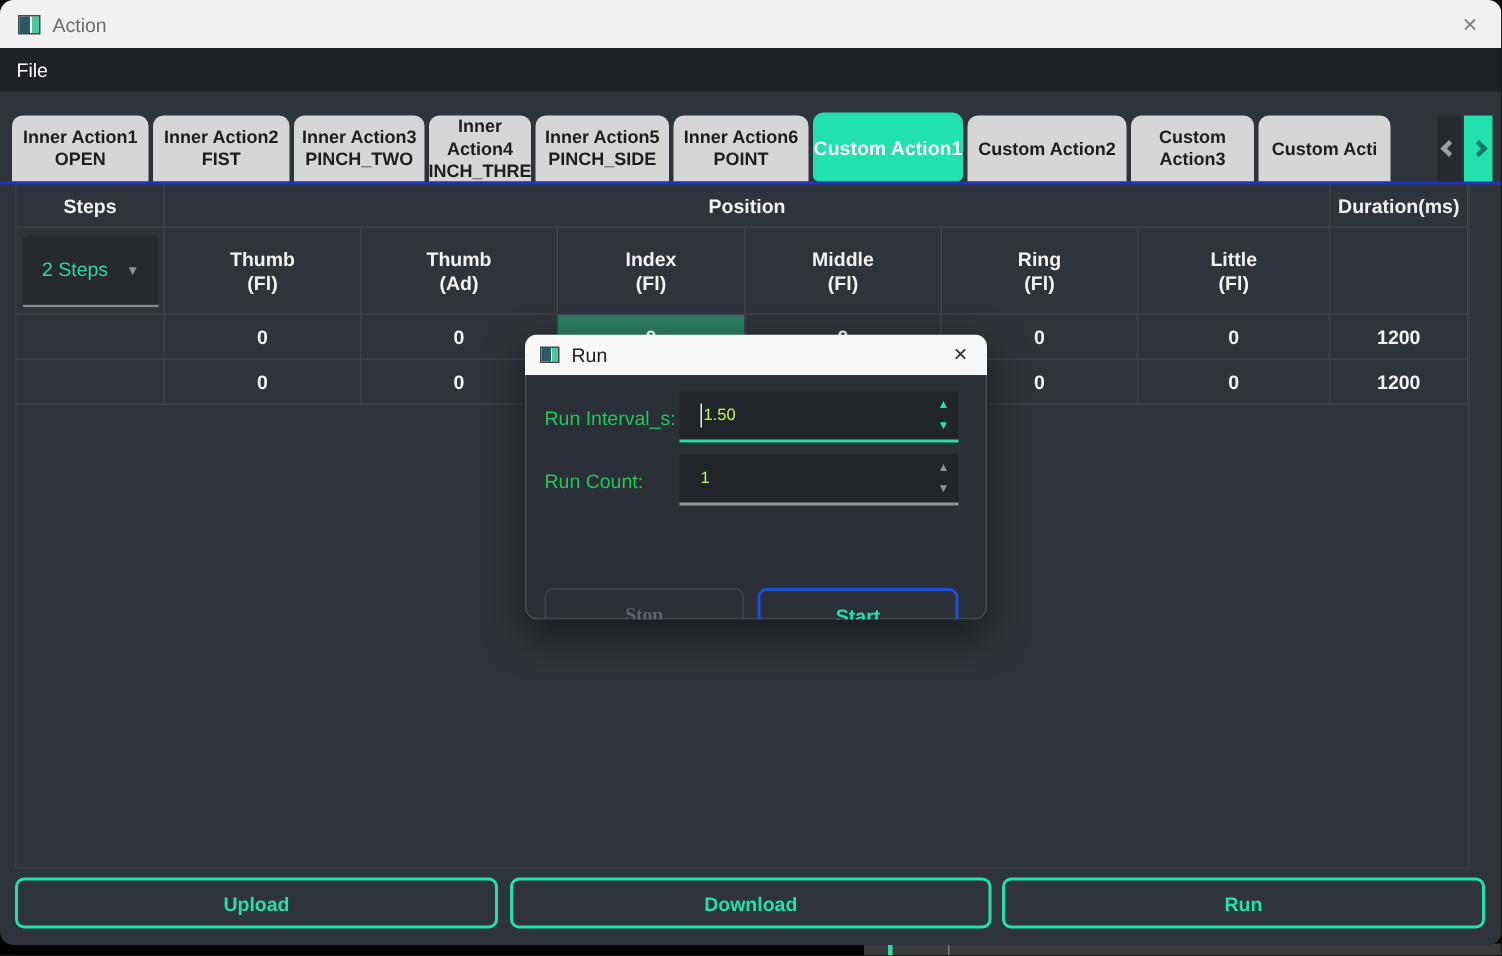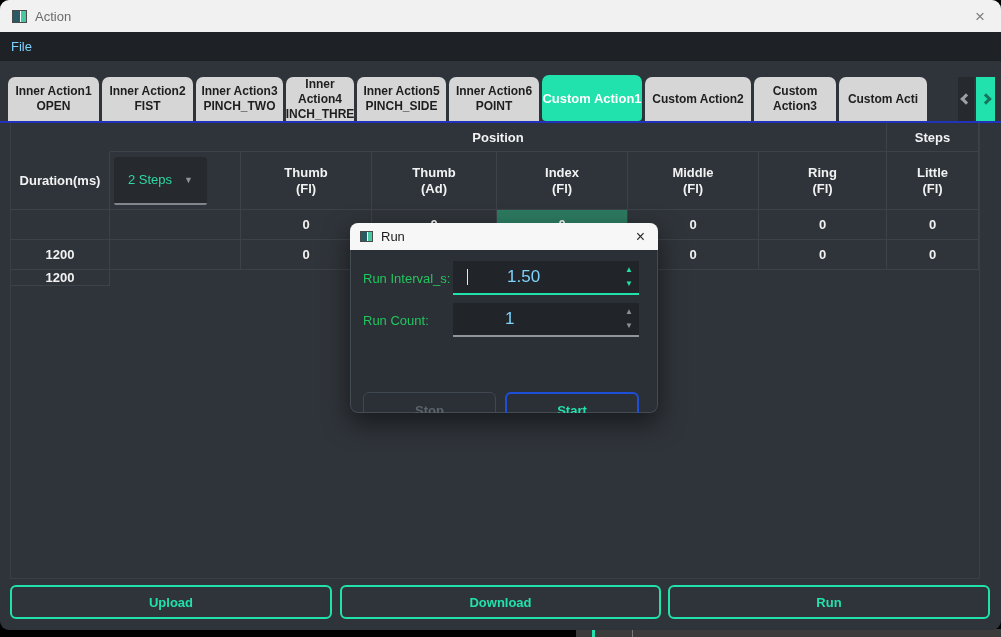--- a/index.html
+++ b/index.html
@@ -15,21 +15,21 @@
   .window { position:absolute; left:0; top:0; width:1001px; height:630px; background:#2f343a;
             border-radius:9px; overflow:hidden; z-index:1; }
   .titlebar { position:absolute; left:0; top:0; right:0; height:32px; background:#f1f1f1;
               display:flex; align-items:center; padding:0 12px; gap:8px; }
   .app-icon { width:15px; height:13px; border:1px solid #4a4a4a;
               background:linear-gradient(90deg,#2a5a66 0 55%, #ffffff 55% 64%, #49c7a0 64% 100%); }
   .win-title { font-size:13px; color:#6b6b6b; }
   .win-close { margin-left:auto; color:#7d7d7d; font-size:17px; line-height:17px; cursor:default; padding:0 4px; }
   .menubar { position:absolute; left:0; top:32px; right:0; height:29px; background:#1e2226;
              display:flex; align-items:center; padding:0 11px; }
-  .menu-item { color:#7dd3fc; font-size:13px; }
+  .menu-item { color:#ffffff; font-size:13px; }
 
   
   .tabs { position:absolute; left:8px; top:75px; height:46px; display:flex; gap:3px; align-items:flex-end; }
   .tab { background:#d6d6d6; color:#1e1e1e; font-weight:bold; font-size:12px; line-height:15px;
          height:44px; border-radius:7px 7px 0 0; display:flex; flex-direction:column;
          align-items:center; justify-content:center; text-align:center; overflow:hidden; }
   .tab.active { background:#21e1ac; color:#ffffff; height:46px; font-size:13px; border-radius:7px 7px 4px 4px; }
   .w91{width:91px}.w87{width:87px}.w92{width:68px}.w89{width:89px}.w90{width:90px}
   .w100{width:100px}.w106{width:106px}.w102{width:82px}.w88{width:88px}
   .tab-scroll { position:absolute; top:77px; height:44px; display:flex; align-items:center; justify-content:center; z-index:3; }
@@ -75,34 +75,34 @@
   .dlg-icon { width:13px; height:11px; border:1px solid #4a4a4a;
               background:linear-gradient(90deg,#2a5a66 0 55%, #ffffff 55% 64%, #49c7a0 64% 100%); }
   .dlg-title { font-size:13px; color:#1c1c1c; }
   .dlg-close { margin-left:auto; color:#2b2b2b; font-size:16px; line-height:16px; padding:0 3px; }
   .dlg-body { position:relative; height:163px; background:#2b3036;
               border:1px solid #454b52; border-top:none; border-radius:0 0 8px 8px; }
   .fld-label { position:absolute; left:12px; height:34px; display:flex; align-items:center;
                color:#22c55e; font-size:13px; }
   .fld-input { position:absolute; left:102px; width:186px; height:34px; background:#212529;
                display:flex; align-items:center; padding-left:14px; }
-  .fld-input .value { color:#7dd3fc; font-size:17px;padding-left:38px; }
+  .fld-input .value { color:#bef264; font-size:11px; }
   .fld1 { top:11px; }
   .fld2 { top:53px; }
   .input1 { border-bottom:2px solid #21e1ac; }
   .input2 { border-bottom:2px solid #8f959b; }
   .caret-bar { width:1px; height:16px; background:#e8e8e8; margin-right:1px; }
   .spins { position:absolute; right:6px; top:0; bottom:0; display:flex; flex-direction:column;
            justify-content:space-between; padding:5px 0; }
   .spin { font-size:8px; line-height:8px; }
   .spin.teal { color:#21e1ac; }
   .spin.gray { color:#8d9298; }
   .dlg-btn { position:absolute; top:142px; height:36px; border-radius:6px;
              display:flex; align-items:center; justify-content:center; font-weight:bold; font-size:13px; }
-  .btn-stop { left:12px; width:133px; border:1px solid #3f4750; color:#5b636b; }
+  .btn-stop { left:12px; width:133px; border:1px solid #3f4750; color:#5b636b;font-family:Liberation Serif, serif; }
   .btn-start { left:154px; width:134px; border:2px solid #1d4ed8; color:#21e1ac; }
 </style>
 </head>
 <body>
 
 <div class="screen">
 
   <div class="bg-strip-right">
     <div class="bg-tick-teal"></div>
     <div class="bg-tick-gray"></div>
@@ -161,22 +161,22 @@
     <div class="tab-scroll left">
       <span class="chev l"></span>
     </div>
     <div class="tab-scroll right">
       <span class="chev r"></span>
     </div>
     <div class="blue-line"></div>
 
     <div class="table-frame"></div>
     <div class="grid">
+      <div class="t-cell gh">Steps</div>
       <div class="t-cell gh pos-span">Position</div>
-      <div class="t-cell gh">Steps</div>
       <div class="t-cell gh">Duration(ms)</div>
 
       <div class="t-cell steps-cell">
         <div class="steps-dd">
           <span class="txt">2 Steps</span>
           <span class="caret">▼</span>
         </div>
       </div>
       <div class="t-cell fing">
         <span>Thumb</span>

